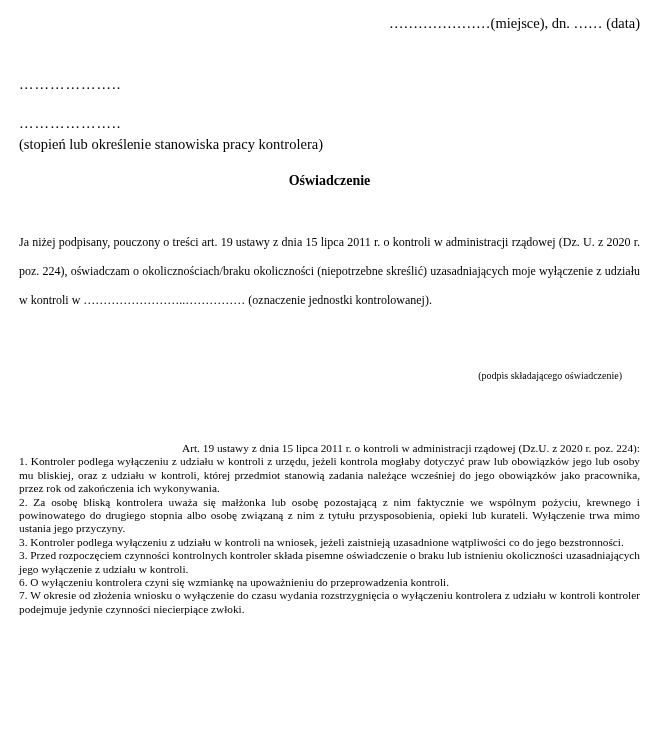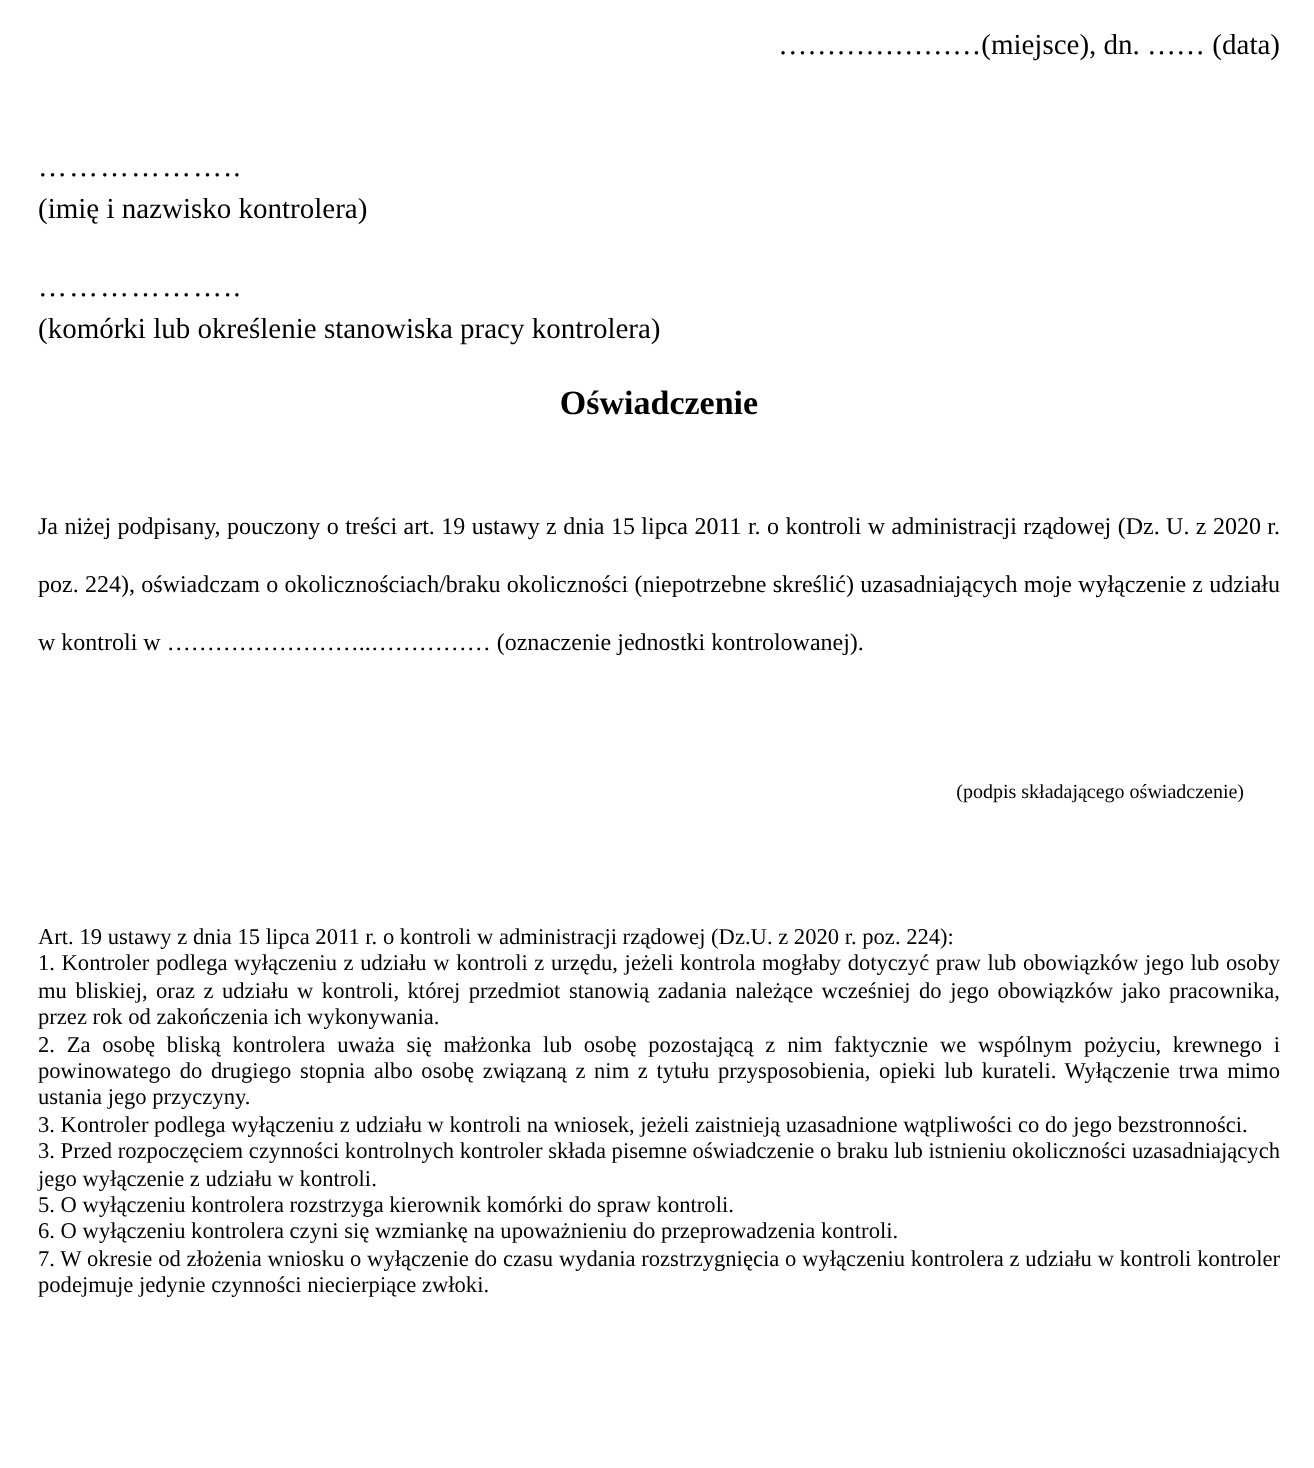--- a/index.html
+++ b/index.html
@@ -32,21 +32,21 @@
   .fill-block {
     font-size: 14.5px;
     line-height: 21px;
   }
   .fill-block.name { margin-top: 42px; }
   .fill-block.position { margin-top: 18px; }
   .fill-block .dots { letter-spacing: 1px; }
   .doc-title {
     margin: 16px 0 0 0;
     text-align: center;
-    font-size: 17px;
+    font-size: 14px;
     font-weight: bold;
     line-height: 19px;
   }
   .body-par {
     margin: 38px 0 0 0;
     font-size: 12px;
     line-height: 29px;
     text-align: justify;
   }
   .signature {
@@ -55,54 +55,52 @@
     font-size: 10px;
     line-height: 18px;
     padding-right: 18px;
   }
   .footnote {
     margin-top: 57px;
     font-size: 11.3px;
     line-height: 13.4px;
   }
   .footnote .fn-heading {
-    text-align: left;
+    text-align: right;
   }
   .footnote .fn-item {
     margin: 0;
     text-align: justify;
   }
 </style>
 </head>
 <body>
 
 <div class="page">
 
   <div class="place-date">…………………(miejsce), dn. …… (data)</div>
 
   <div class="fill-block name">
     <div class="dots">………………..</div>
-    <div class="label">(imię i nazwisko kontrolera)</div>
   </div>
 
   <div class="fill-block position">
     <div class="dots">………………..</div>
-    <div class="label">(komórki lub określenie stanowiska pracy kontrolera)</div>
+    <div class="label">(stopień lub określenie stanowiska pracy kontrolera)</div>
   </div>
 
   <div class="doc-title">Oświadczenie</div>
 
   <p class="body-par">Ja niżej podpisany, pouczony o treści art. 19 ustawy z dnia 15 lipca 2011 r. o kontroli w administracji rządowej (Dz. U. z 2020 r. poz. 224), oświadczam o okolicznościach/braku okoliczności (niepotrzebne skreślić) uzasadniających moje wyłączenie z udziału w kontroli w ……………………..…………… (oznaczenie jednostki kontrolowanej).</p>
 
   <div class="signature">(podpis składającego oświadczenie)</div>
 
   <div class="footnote">
     <div class="fn-heading">Art. 19 ustawy z dnia 15 lipca 2011 r. o kontroli w administracji rządowej (Dz.U. z 2020 r. poz. 224):</div>
     <p class="fn-item">1. Kontroler podlega wyłączeniu z udziału w kontroli z urzędu, jeżeli kontrola mogłaby dotyczyć praw lub obowiązków jego lub osoby mu bliskiej, oraz z udziału w kontroli, której przedmiot stanowią zadania należące wcześniej do jego obowiązków jako pracownika, przez rok od zakończenia ich wykonywania.</p>
     <p class="fn-item">2. Za osobę bliską kontrolera uważa się małżonka lub osobę pozostającą z nim faktycznie we wspólnym pożyciu, krewnego i powinowatego do drugiego stopnia albo osobę związaną z nim z tytułu przysposobienia, opieki lub kurateli. Wyłączenie trwa mimo ustania jego przyczyny.</p>
     <p class="fn-item">3. Kontroler podlega wyłączeniu z udziału w kontroli na wniosek, jeżeli zaistnieją uzasadnione wątpliwości co do jego bezstronności.</p>
     <p class="fn-item">3. Przed rozpoczęciem czynności kontrolnych kontroler składa pisemne oświadczenie o braku lub istnieniu okoliczności uzasadniających jego wyłączenie z udziału w kontroli.</p>
-    <p class="fn-item">5. O wyłączeniu kontrolera rozstrzyga kierownik komórki do spraw kontroli.</p>
     <p class="fn-item">6. O wyłączeniu kontrolera czyni się wzmiankę na upoważnieniu do przeprowadzenia kontroli.</p>
     <p class="fn-item">7. W okresie od złożenia wniosku o wyłączenie do czasu wydania rozstrzygnięcia o wyłączeniu kontrolera z udziału w kontroli kontroler podejmuje jedynie czynności niecierpiące zwłoki.</p>
   </div>
 
 </div>
 
 </body></html>

